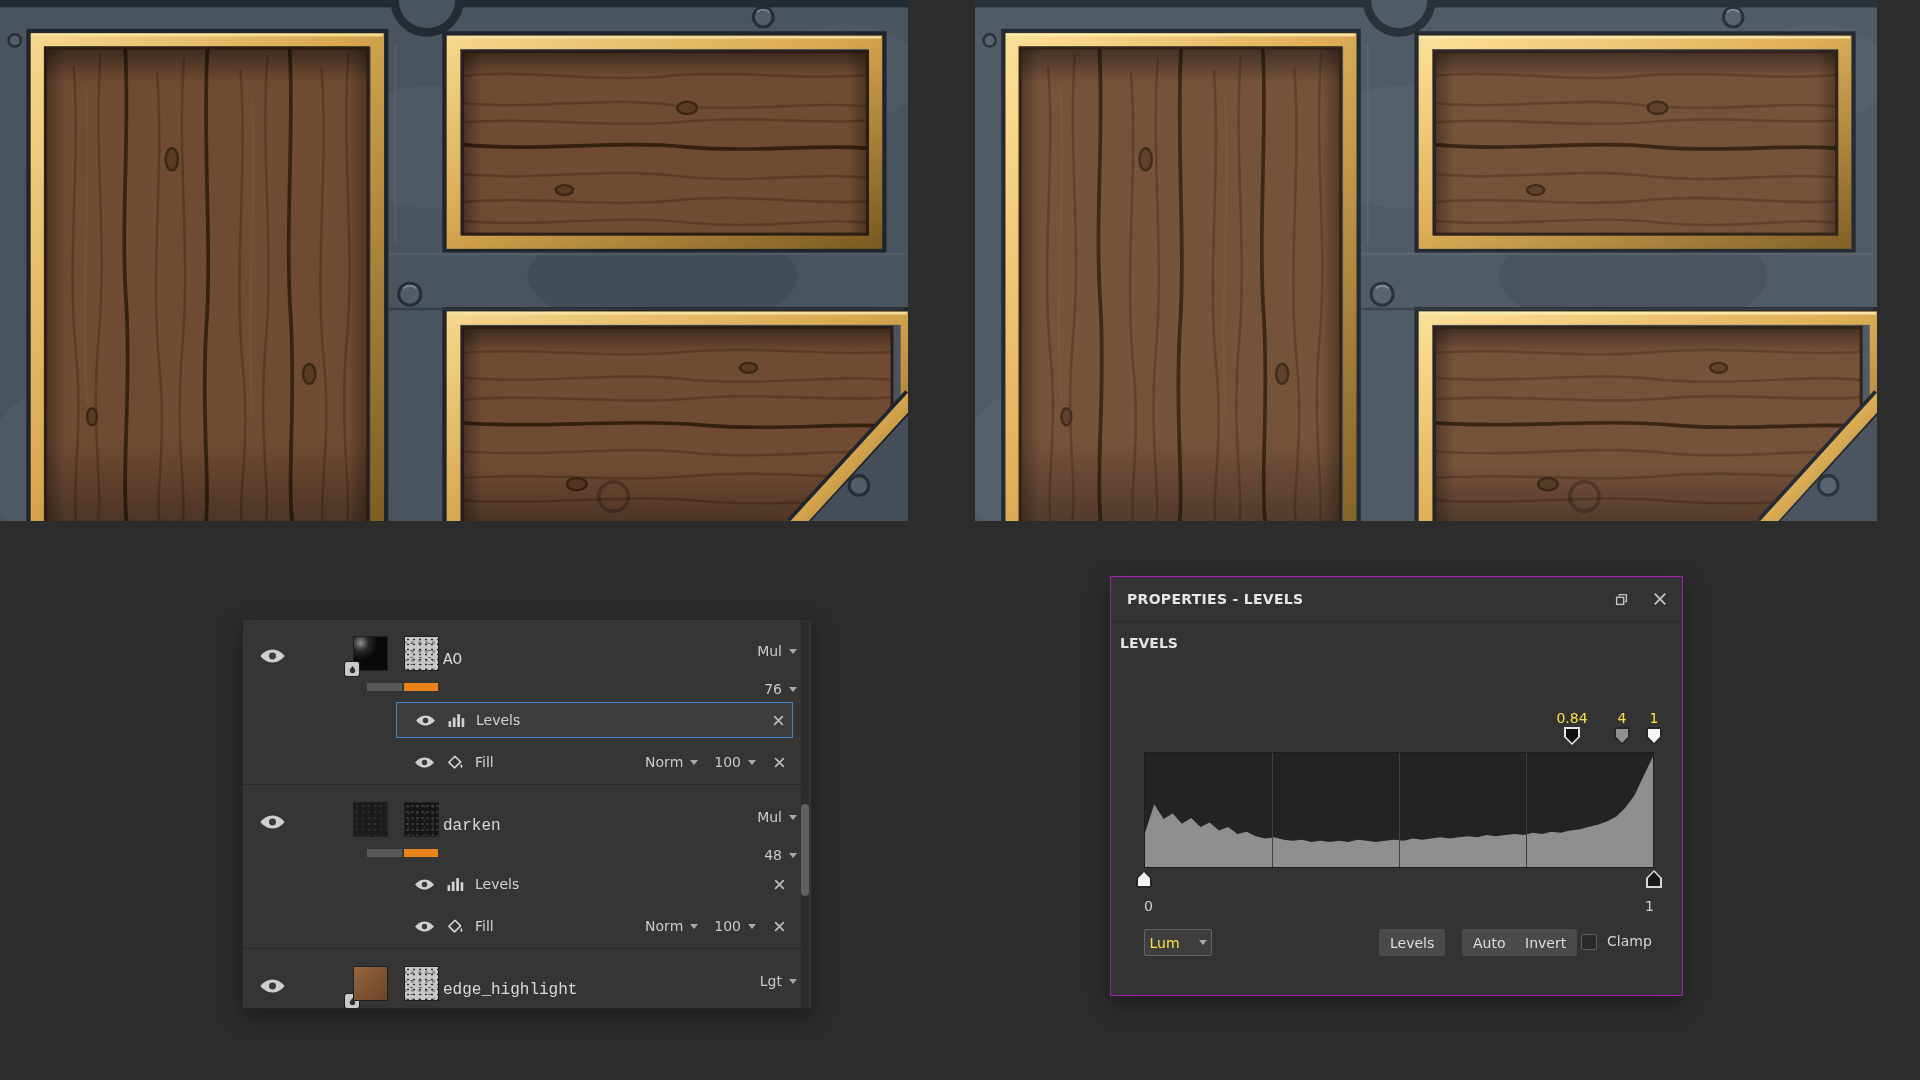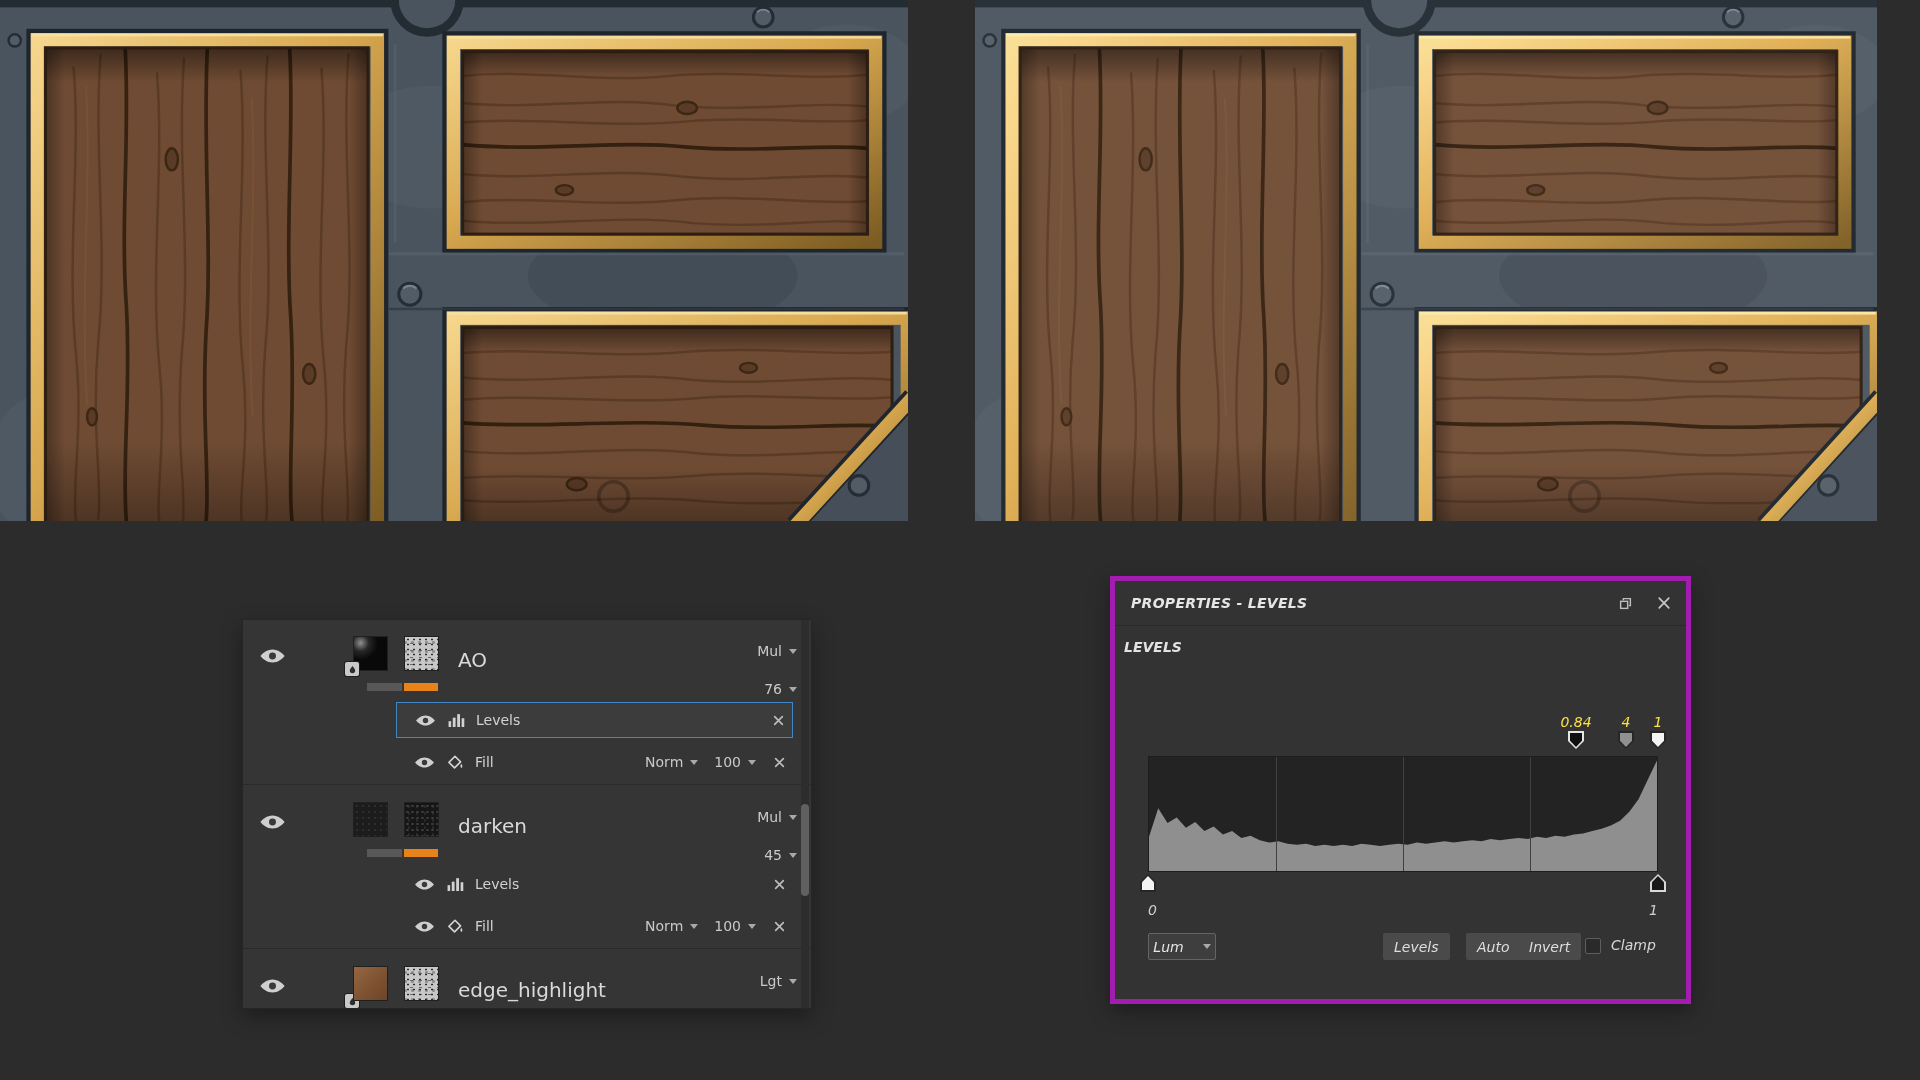--- a/index.html
+++ b/index.html
@@ -29,21 +29,21 @@
      radial-gradient(#6a6a6a 1px,transparent 1.25px),
      radial-gradient(#8f8f8f 1.2px,transparent 1.4px);
      background-size:6px 5px,9px 7px,7px 9px;background-position:0 0,2px 3px,4px 1px;}
   .noise-dark{background-color:#161616;background-image:
      radial-gradient(#3e3e3e 1px,transparent 1.25px),
      radial-gradient(#2a2a2a 1.2px,transparent 1.45px);
      background-size:5px 6px,8px 7px;}
   .badge{position:absolute;left:102px;top:42px;width:14px;height:14px;background:#cacaca;border-radius:2px;
      display:flex;align-items:center;justify-content:center;box-shadow:0 0 0 1px #1e1e1e;}
   .badge svg{width:9px;height:9px;display:block;}
-  .lname{position:absolute;left:215px;top:0;height:79px;display:flex;align-items:center;font-size:20px;color:#dadada;}
+  .lname{position:absolute;left:200px;top:0;height:79px;display:flex;align-items:center;font-size:16px;color:#dadada;font-family:Liberation Mono, monospace;}
   .rcol{position:absolute;right:14px;top:10px;display:flex;flex-direction:column;align-items:flex-end;gap:22px;margin-top:13px;}
   .dd{display:flex;align-items:center;gap:7px;font-size:14px;color:#c9c9c9;white-space:nowrap;}
   .chev{width:0;height:0;border-left:4px solid transparent;border-right:4px solid transparent;border-top:5px solid #a9a9a9;display:inline-block;}
   .obar{position:absolute;top:63px;height:8px;}
   .obar.g{left:124px;width:35px;background:#585858;}
   .obar.o{left:161px;width:34px;background:var(--accent-orange,#e8821b);}
   .layer-sub{position:absolute;left:153px;width:397px;height:36px;display:flex;align-items:center;
      padding:0 8px 0 18px;box-sizing:border-box;font-size:14px;color:#d2d2d2;}
   .layer-sub.selected{background:#3c3c3c;border:1px solid var(--selection-blue,#3f86c6);}
   .eye2{width:21px;height:13px;flex:none;}
@@ -51,39 +51,39 @@
   .sub-label{margin-left:11px;}
   .spacer{flex:1;}
   .dd.sm{margin-right:16px;}
   .xi{width:11px;height:11px;flex:none;margin-left:2px;}
   .sep{position:absolute;left:0;width:100%;height:1px;background:#2a2a2a;}
   .sb-track{position:absolute;right:2px;top:0;width:8px;height:100%;background:#2d2d2d;}
   .sb-thumb{position:absolute;right:2px;top:184px;width:8px;height:92px;background:#606060;border-radius:4px;}
 
   
   .props-panel{position:absolute;left:1110px;top:576px;width:571px;height:418px;background:#333333;
-     border:5px solid #a21caf;box-shadow:0 8px 20px rgba(0,0,0,.35);font-style:italic;}
+     border:1px solid #a21caf;box-shadow:0 8px 20px rgba(0,0,0,.35);}
   .pp-header{height:44px;display:flex;align-items:center;padding:0 16px;border-bottom:1px solid #2a2a2a;}
   .pp-title{font-size:14px;font-weight:bold;color:#e6e6e6;letter-spacing:.3px;}
   .pp-icons{margin-left:auto;display:flex;gap:26px;align-items:center;}
   .pp-icons svg{display:block;}
   .pp-section{position:absolute;left:9px;top:58px;font-size:14px;font-weight:bold;color:#e2e2e2;}
   .hist{position:absolute;left:33px;top:175px;width:510px;height:116px;background:#232323;border:1px solid #1d1d1d;box-sizing:border-box;}
   .hist svg{width:100%;height:100%;display:block;}
   .gl{position:absolute;top:0;width:1px;height:100%;background:#404040;}
   .hlabel{position:absolute;transform:translateX(-50%);font-size:14px;color:#fde047;top:133px;}
   .handle{position:absolute;width:16px;height:18px;transform:translateX(-50%);}
   .handle .outer,.handle .inner{position:absolute;}
   .handle .outer{inset:0;}
   .handle .inner{inset:2px;}
   .top-shape{clip-path:polygon(0 0,100% 0,100% 55%,50% 100%,0 55%);}
   .bot-shape{clip-path:polygon(50% 0,100% 45%,100% 100%,0 100%,0 45%);}
   .axis-label{position:absolute;top:321px;font-size:14px;color:#d0d0d0;}
   .lum{position:absolute;left:33px;top:352px;width:68px;height:27px;background:#3e3e3e;border:1px solid #646464;
-     border-radius:2px;display:flex;align-items:center;justify-content:center;gap:19px;font-size:14px;color:#e5e5e5;box-sizing:border-box;}
+     border-radius:2px;display:flex;align-items:center;justify-content:center;gap:19px;font-size:14px;color:#fde047;box-sizing:border-box;}
   .btn{position:absolute;top:352px;height:27px;background:#4a4a4a;border-radius:2px;display:flex;align-items:center;
      padding:0 11px;font-size:14px;color:#dedede;}
   #btn-reset{left:268px;}
   #btn-auto{left:351px;}
   #btn-invert{left:396px;margin-left:7px;}
   .cb{position:absolute;left:470px;top:357px;width:16px;height:16px;background:#2a2a2a;border:1px solid #5d5d5d;border-radius:2px;box-sizing:border-box;}
   .cb-label{position:absolute;left:496px;top:356px;font-size:14px;color:#d8d8d8;}
 </style>
 </head>
 <body>
@@ -351,21 +351,21 @@
           </svg>
       </div>
       <div class="thumb content noise-dark"></div>
       <div class="lname">darken</div>
       <div class="rcol">
         <div class="dd">
           <span>Mul</span>
           <i class="chev"></i>
         </div>
         <div class="dd">
-          <span>45</span>
+          <span>48</span>
           <i class="chev"></i>
         </div>
       </div>
       <div class="obar g"></div>
       <div class="obar o"></div>
     </div>
 
     <div class="layer-sub" style="top:246px">
       <svg class="eye2" viewBox="0 0 24 14">
           <use href="#eye"></use>

